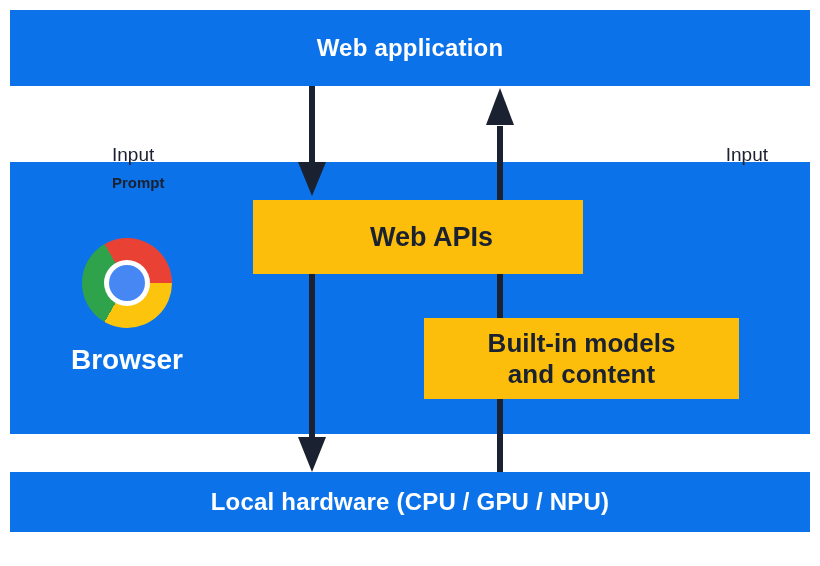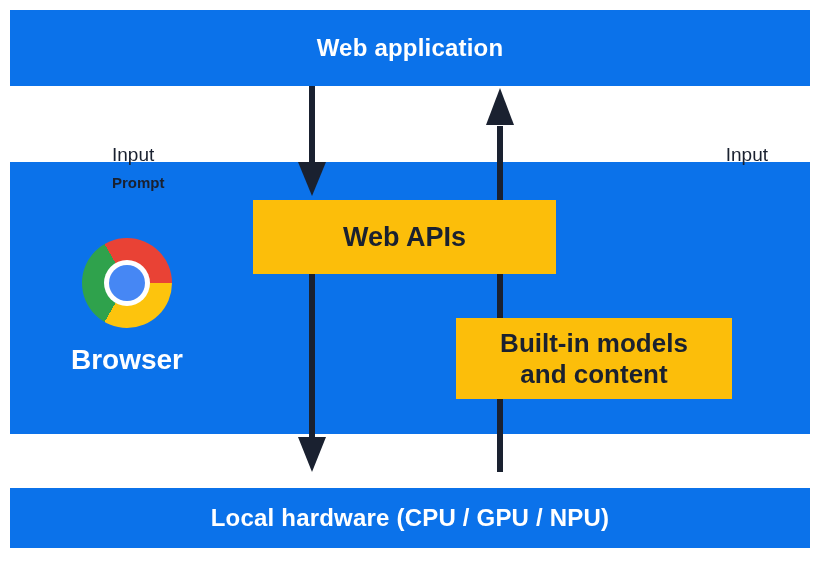--- a/index.html
+++ b/index.html
@@ -16,21 +16,21 @@
   body { width: 820px; height: 566px; font-family: "Liberation Sans", sans-serif; }
   .canvas { position: relative; width: 820px; height: 566px; background: #ffffff; overflow: hidden; }
 
   .bar {
     position: absolute; left: 10px; width: 800px;
     background: var(--section-blue); color: var(--text-on-blue);
     display: flex; align-items: center; justify-content: center;
     font-weight: bold; font-size: 24px; letter-spacing: 0.2px;
   }
   .bar.top { top: 10px; height: 76px; }
-  .bar.bottom { top: 472px; height: 60px; margin-top: 16px; }
+  .bar.bottom { top: 472px; height: 60px; }
 
   .section-mid {
     position: absolute; left: 10px; top: 162px; width: 800px; height: 272px;
     background: var(--section-blue);
   }
 
   .io { position: absolute; top: 107px; color: var(--arrow-dark); margin-top: 36px; }
   .io .t { font-size: 19px; line-height: 24px; }
   .io .v { font-size: 15px; line-height: 28px; font-weight: bold; margin-top: 2px; }
   .io.input  { left: 112px; text-align: left; }
@@ -57,22 +57,22 @@
   .browser-label {
     position: absolute; left: 52px; top: 344px; width: 150px; text-align: center;
     color: var(--text-on-blue); font-weight: bold; font-size: 28px;
   }
 
   .ybox {
     position: absolute; background: var(--box-yellow); color: var(--arrow-dark);
     font-weight: bold; display: flex; flex-direction: column;
     align-items: center; justify-content: center; text-align: center;
   }
-  .ybox.apis { left: 253px; top: 200px; width: 303px; height: 74px; font-size: 27px; }
-  .ybox.builtin { left: 456px; top: 318px; width: 276px; height: 81px; font-size: 26px; line-height: 31px; }
+  .ybox.apis { left: 253px; top: 200px; width: 303px; height: 74px; font-size: 27px; padding-left: 27px; }
+  .ybox.builtin { left: 424px; top: 318px; width: 315px; height: 81px; font-size: 26px; line-height: 31px; }
 </style>
 </head>
 <body>
 
 <div class="canvas">
 
   <div class="bar top">
     <span>Web application</span>
   </div>
 

